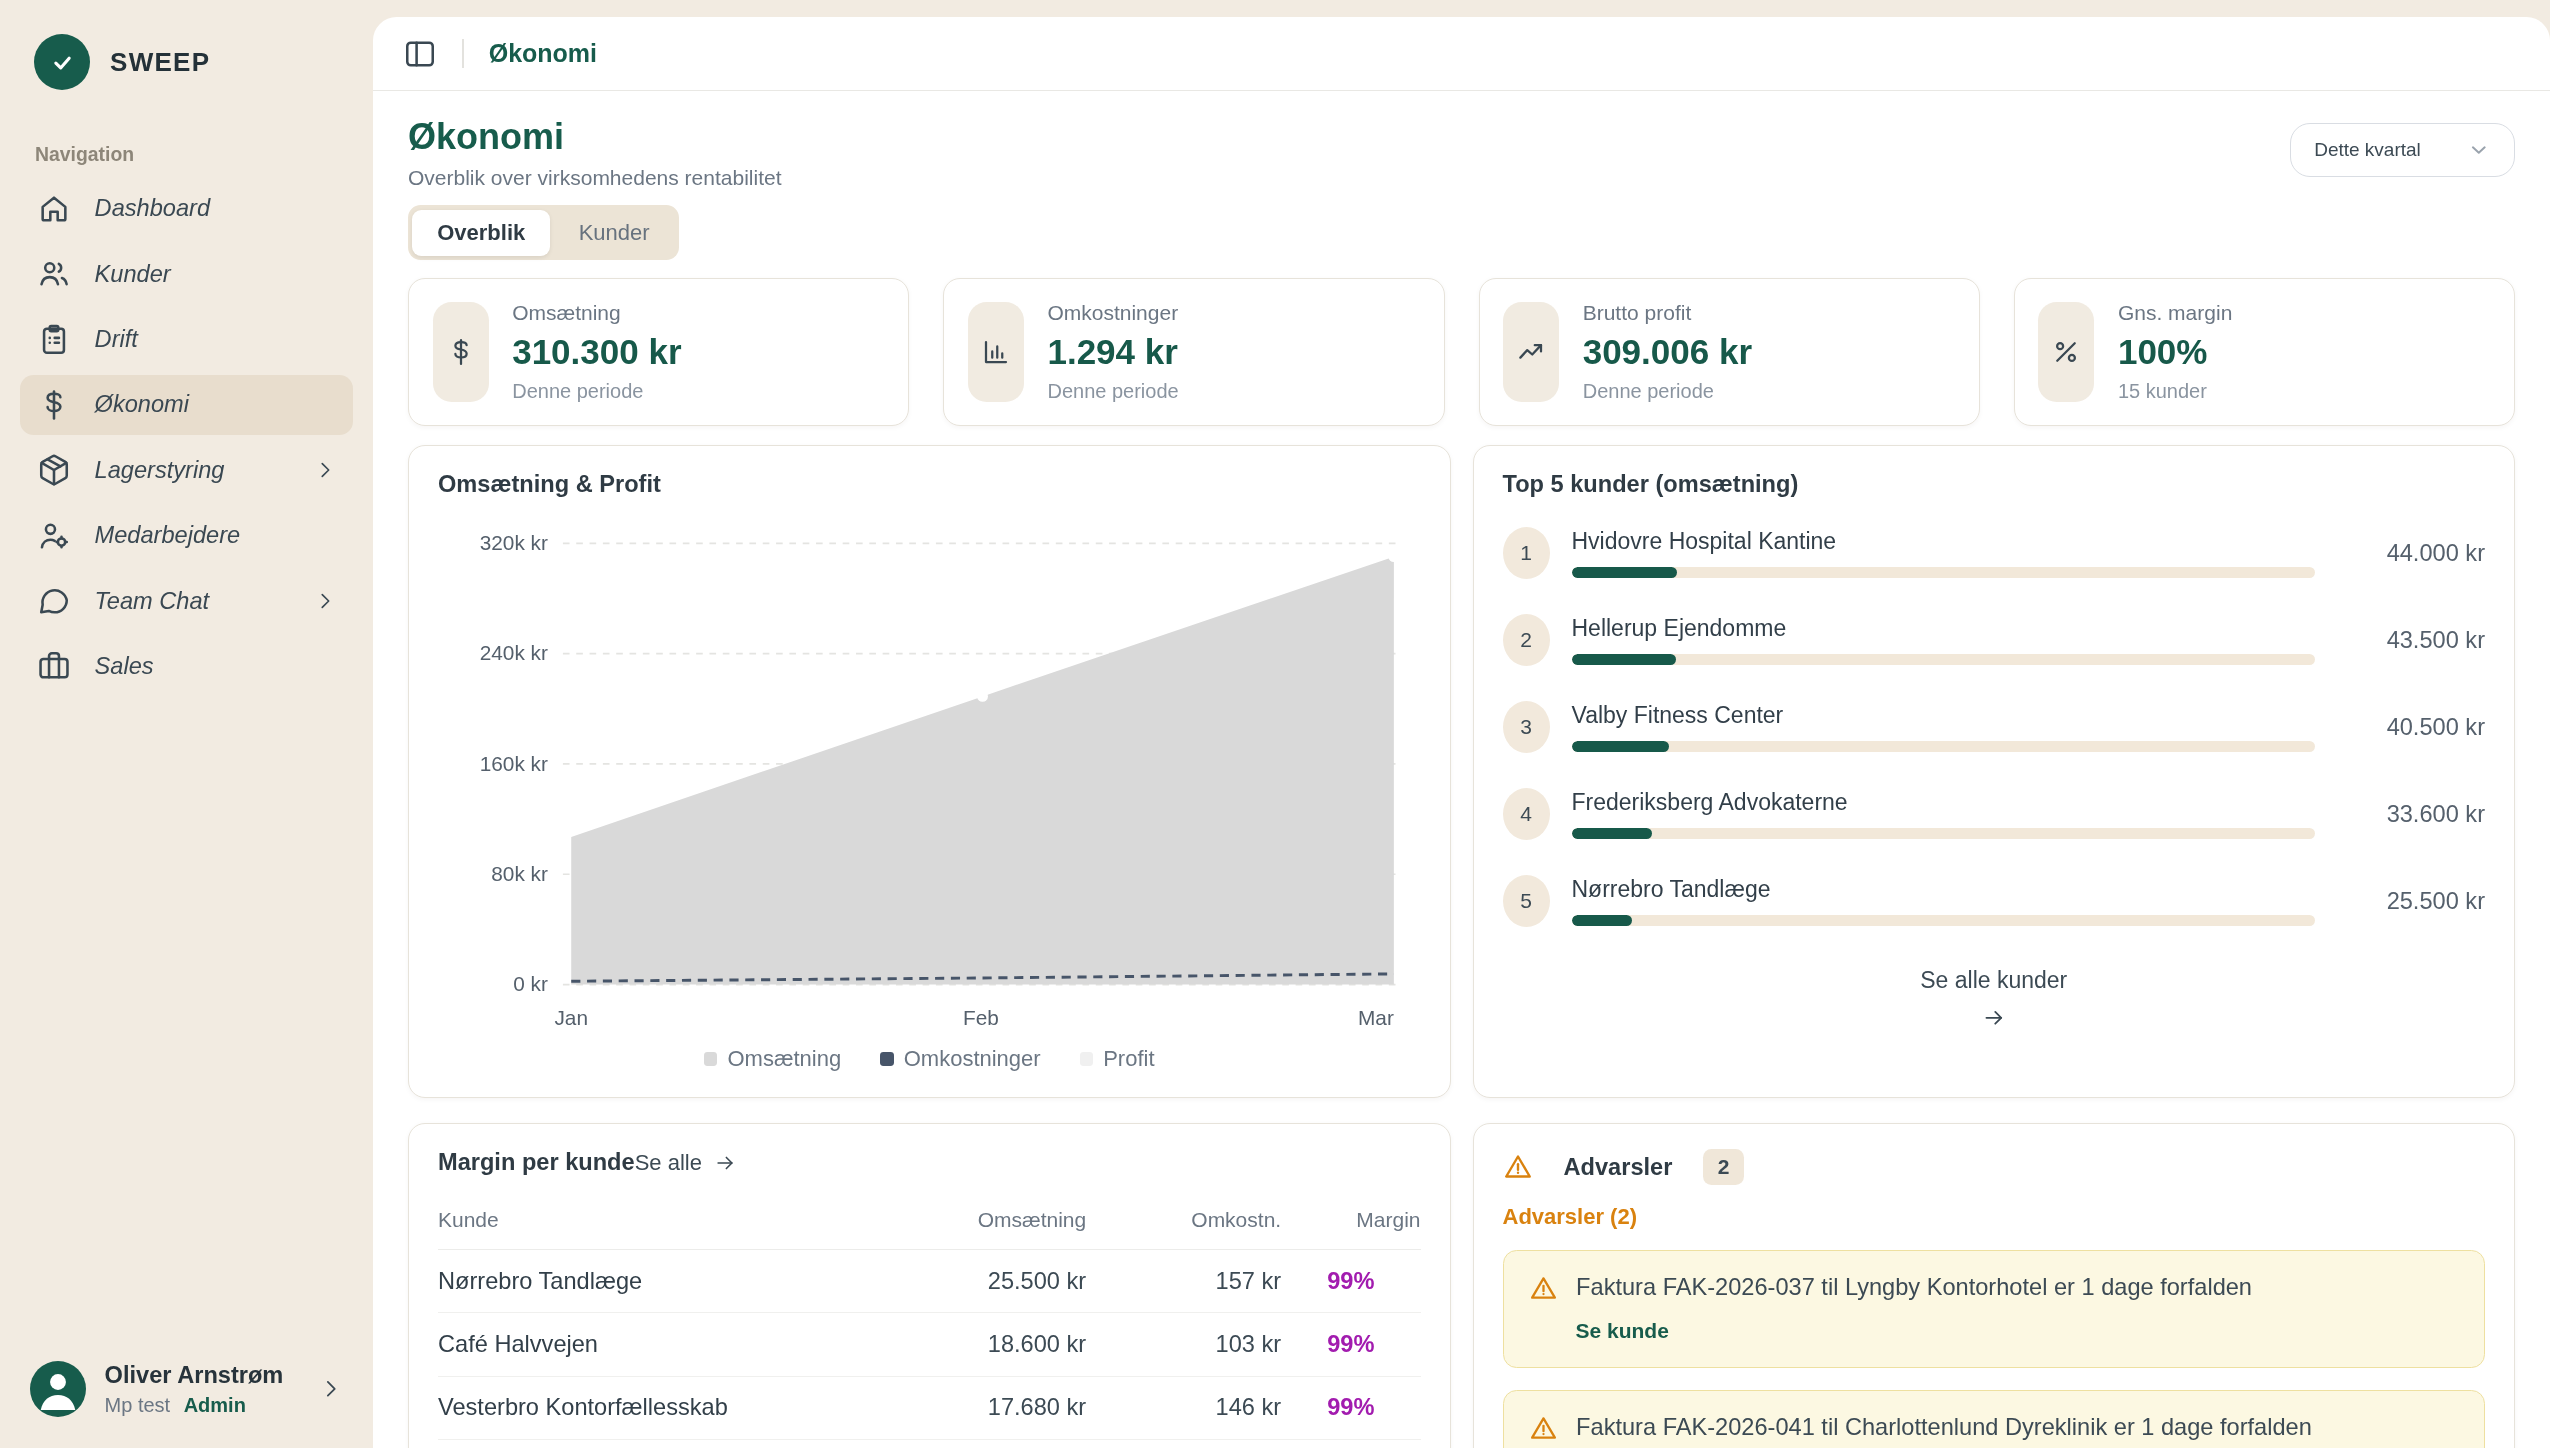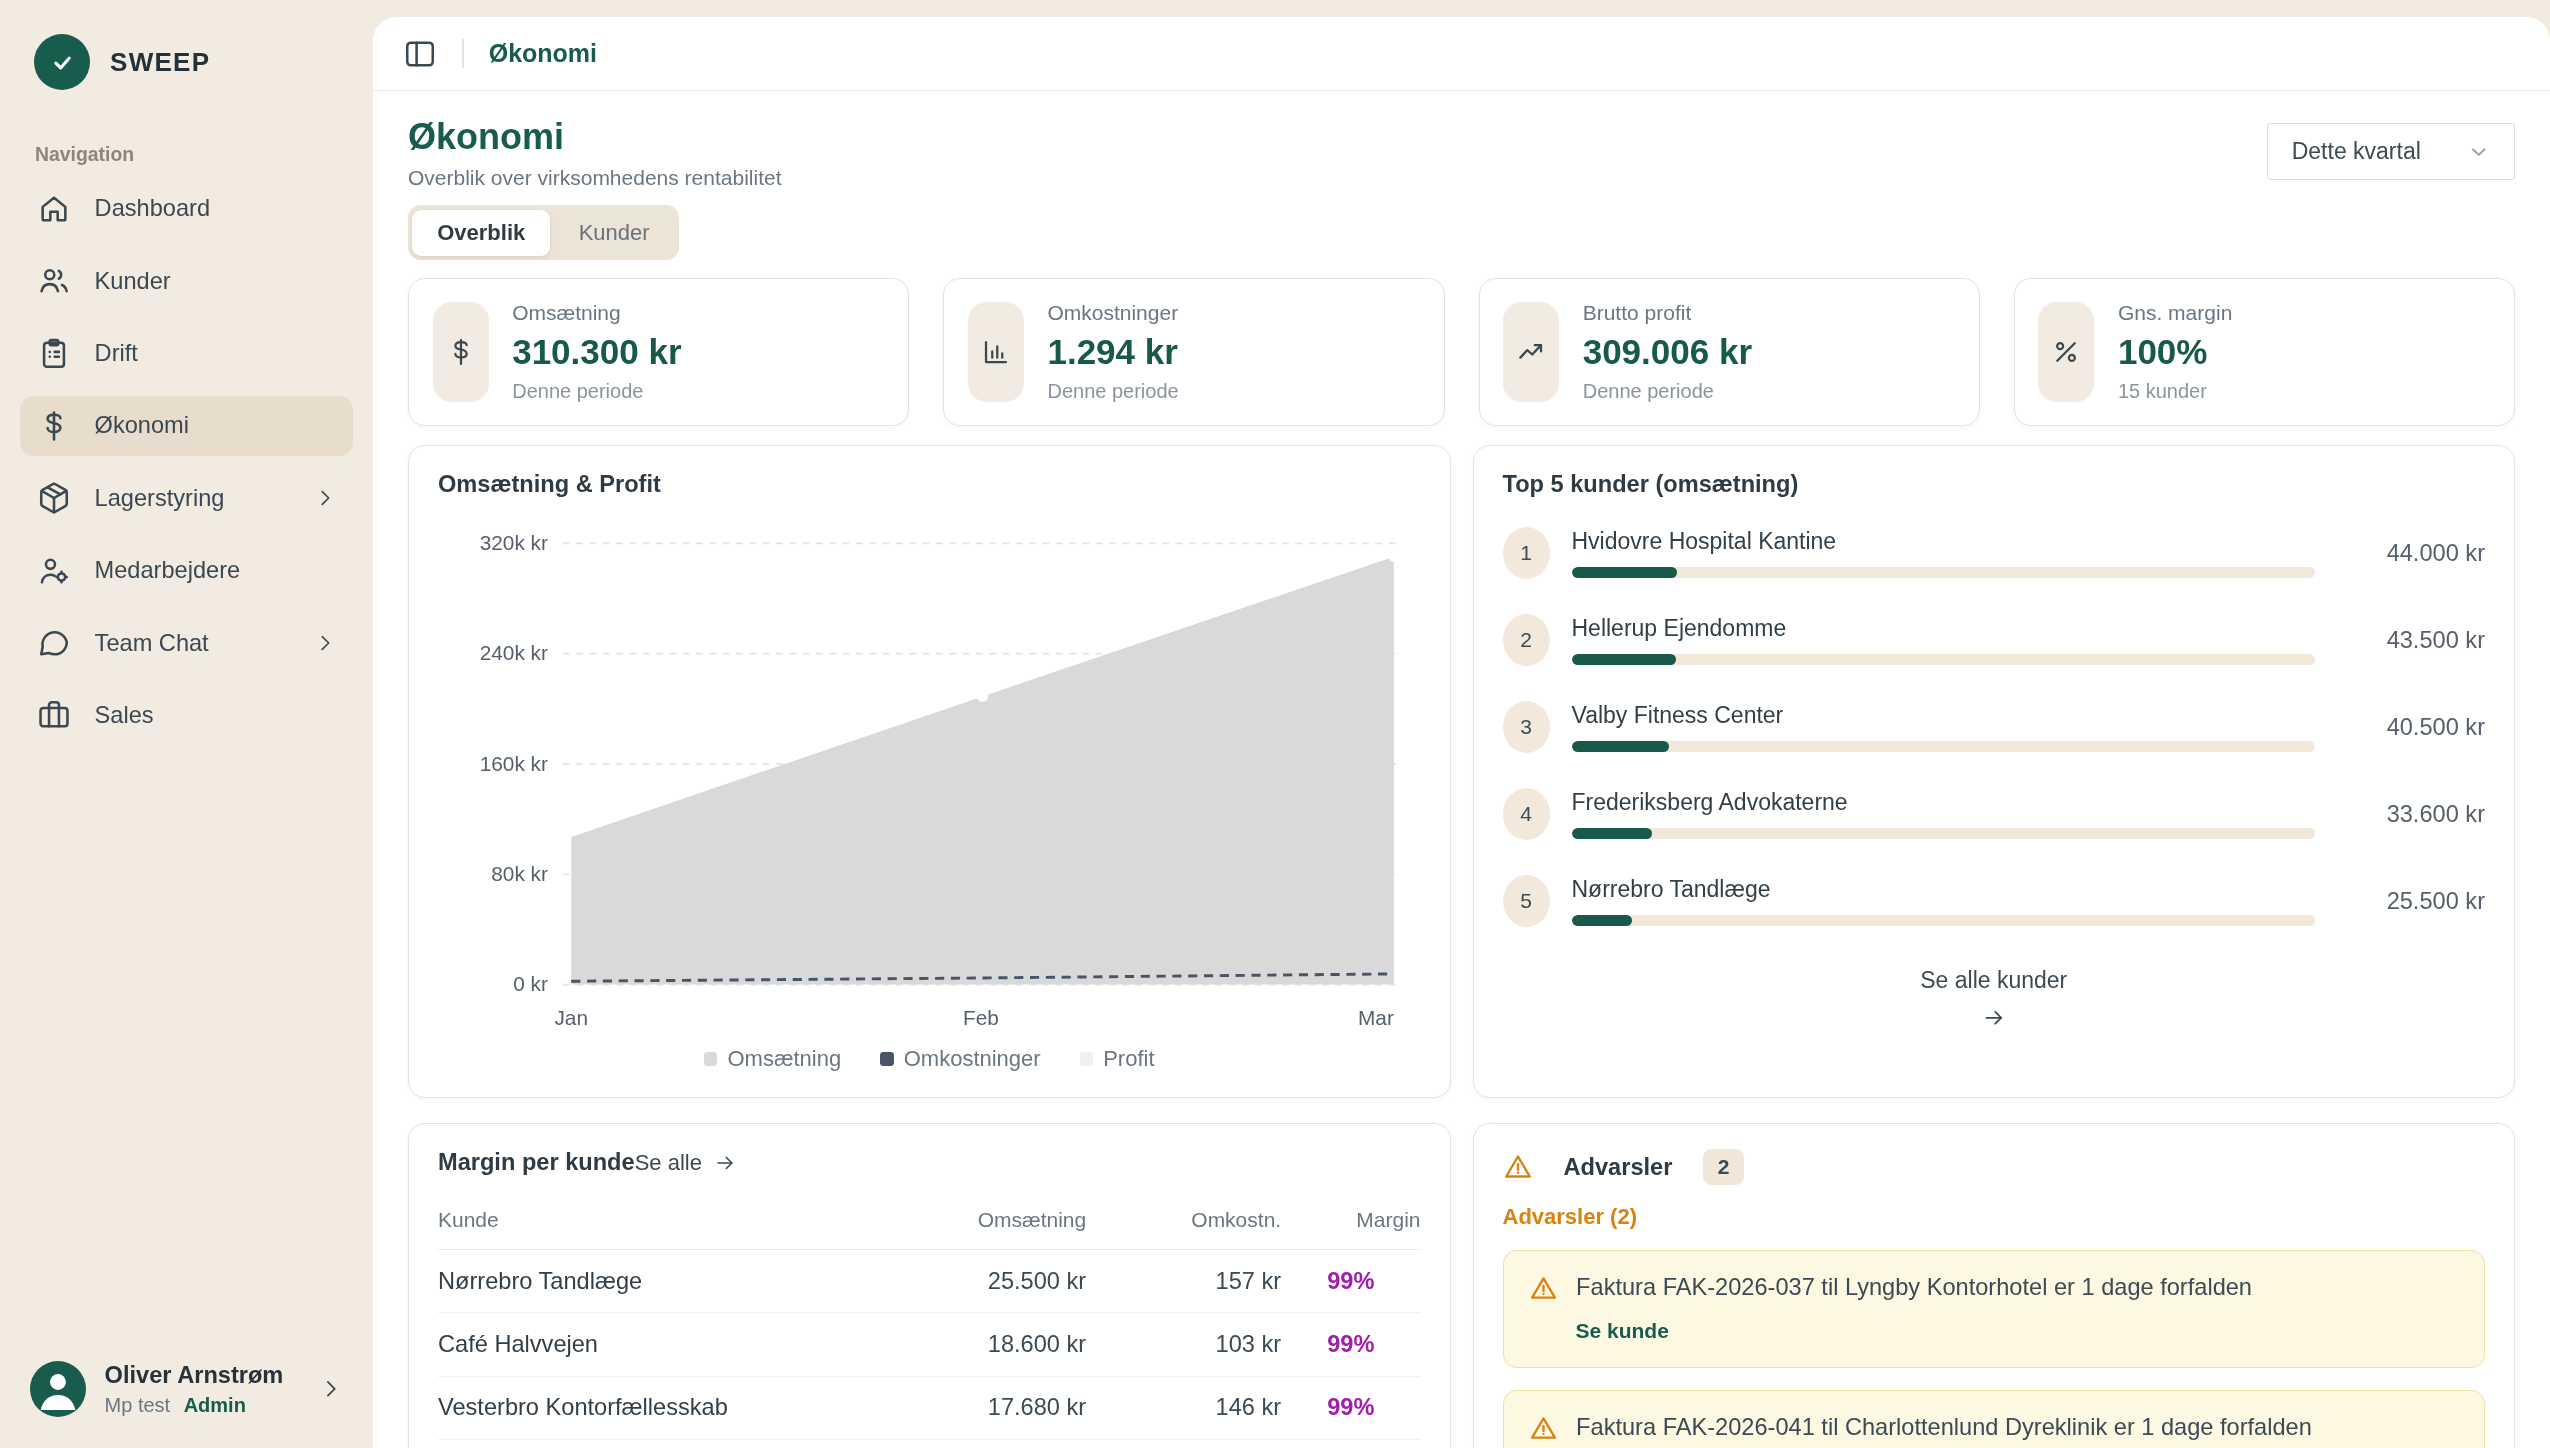--- a/index.html
+++ b/index.html
@@ -19,21 +19,21 @@
     display: flex; flex-direction: column;
     flex-shrink: 0;
   }
   .logo-row { display: flex; align-items: center; gap: 20px; padding: 34px 34px 29px; }
   .logo-circle {
     width: 56px; height: 56px; border-radius: 50%;
     background: #175c4c; display: flex; align-items: center; justify-content: center;
   }
   .brand { font-size: 26px; font-weight: 700; color: #243138; letter-spacing: 1.3px; }
   .nav-label { padding: 23.6px 35px 13.5px; font-size: 19.4px; font-weight: 600; color: #8d8679; }
-  .nav { padding: 0 20px; display: flex; flex-direction: column; gap: 13px; }
+  .nav { padding: 0 20px; display: flex; flex-direction: column; gap: 6px; font-style: italic; }
   .nav-item {
     display: flex; align-items: center; gap: 23.6px;
     padding: 12.7px 17px; border-radius: 13.5px;
     font-size: 23.6px; color: #3a4852; cursor: pointer;
   }
   .nav-item.active { background: #e8ddcd; }
   .nav-item .nav-icon { width: 34px; height: 34px; flex-shrink: 0; }
   .nav-item .chev { margin-left: auto; }
   .user-row {
     margin-top: auto; padding: 25px 30px 32px;
@@ -64,22 +64,22 @@
   .topbar-divider { width: 1.7px; height: 29px; background: #e3e2de; }
   .topbar-title { font-size: 25px; font-weight: 700; color: #175c4c; }
 
   .page { flex: 1; padding: 25px 35px 0; overflow: hidden; }
 
   .title-row { display: flex; justify-content: space-between; align-items: flex-start; margin-bottom: 15px; }
   .page-title { font-size: 36px; font-weight: 700; color: #175c4c; margin-bottom: 8.4px; }
   .page-subtitle { font-size: 21px; color: #6b7683; }
   .period-select {
     display: flex; align-items: center; gap: 46px;
-    border: 1.7px solid #d9dde3; border-radius: 3px;
-    padding: 14.3px 23.6px; font-size: 23px; color: #3c4a54;
+    border: 1.7px solid #d9dde3; border-radius: 20px;
+    padding: 14.3px 23.6px; font-size: 19px; color: #3c4a54;
     background: #fff; cursor: pointer; margin-top: 6.7px;
   }
 
   .tabs {
     display: inline-flex; background: #ece4d6; border-radius: 12.7px;
     padding: 4.2px; gap: 3.4px; margin-bottom: 18.6px;
   }
   .tab {
     padding: 10px 25px; font-size: 22px; color: #67727e;
     border-radius: 9.3px; cursor: pointer;

